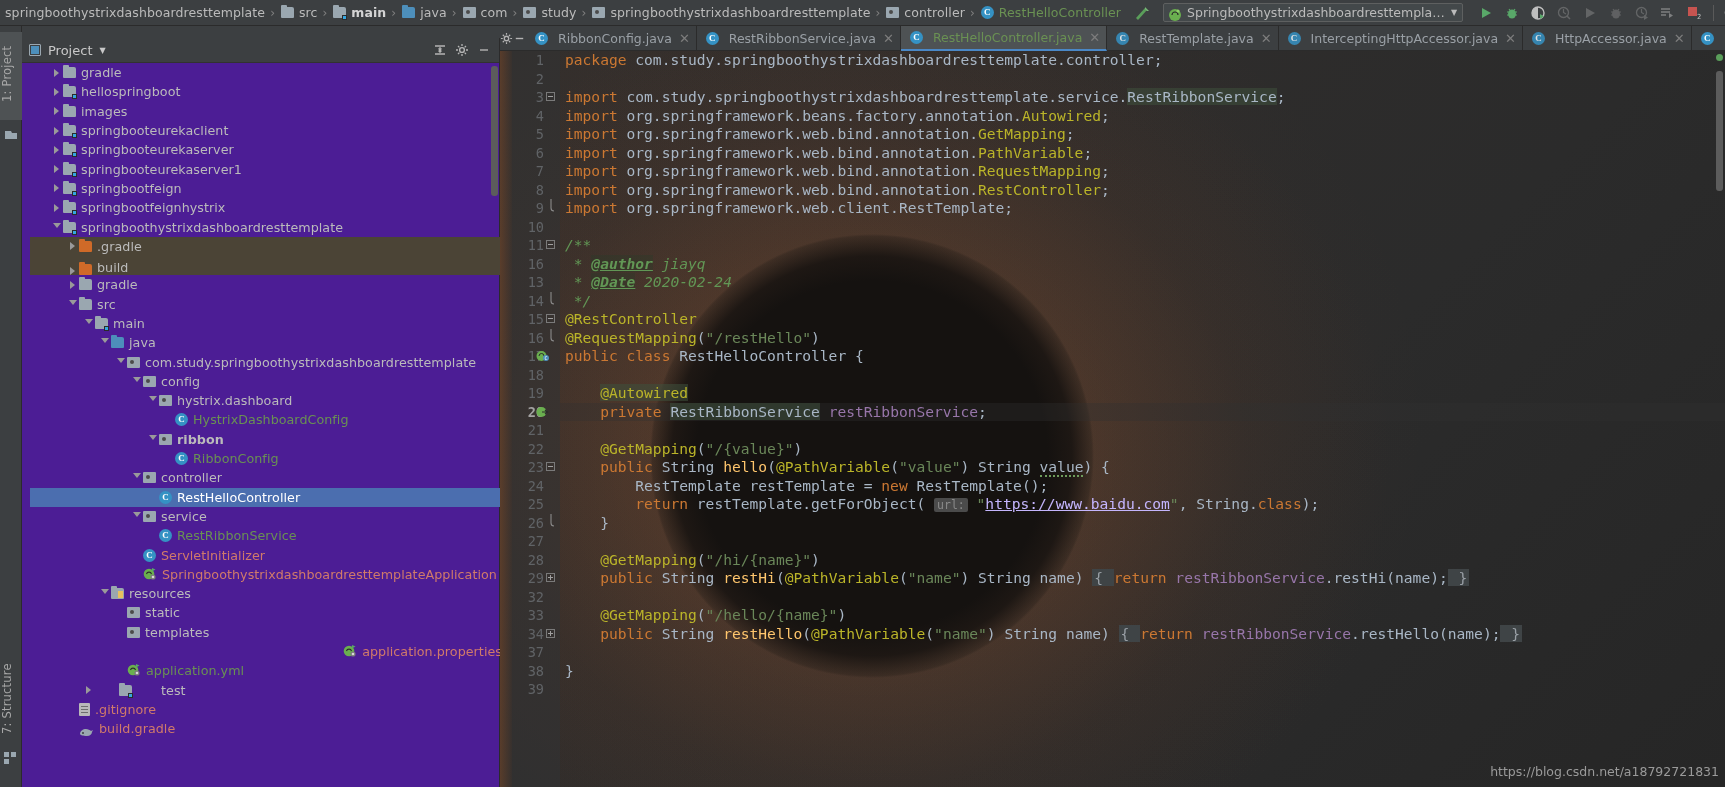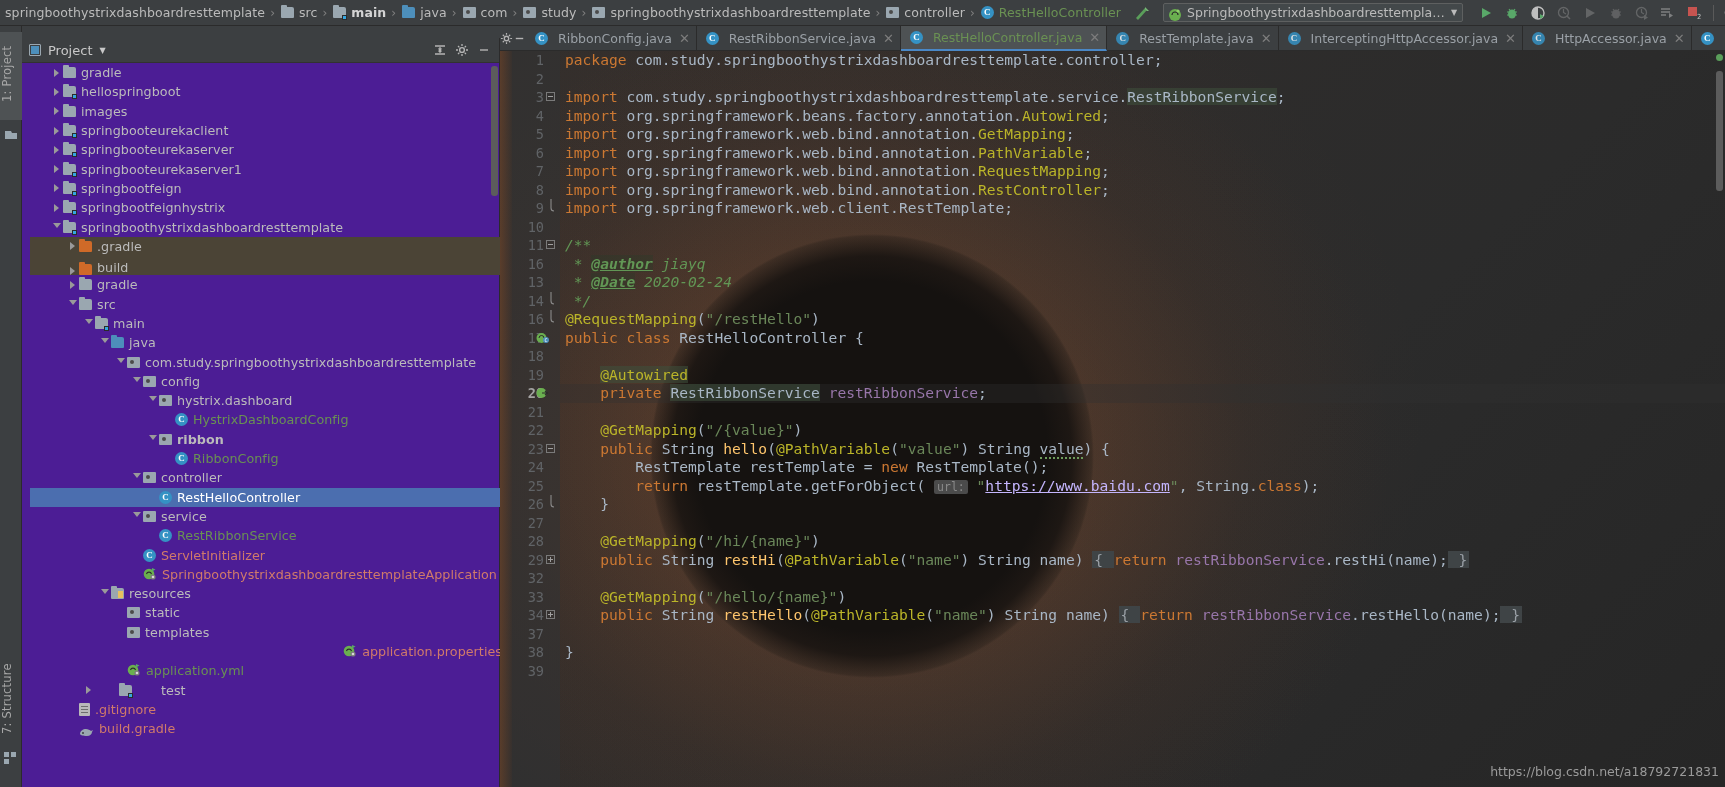--- a/index.html
+++ b/index.html
@@ -689,20 +689,21 @@
         <div class="ln"><span class="lno">9</span><span class="fold" style="top: 0px;"><svg width="10" height="14" viewBox="0 0 10 14">
               <path d="M5 0v9a3 3 0 0 0 3 3" stroke="#8a8a8a" stroke-width="1.1" fill="none"></path>
             </svg></span><span class="txt"><span class="k">import </span><span class="typ">org.springframework.web.client.RestTemplate;</span></span></div>
         <div class="ln"><span class="lno">10</span><span class="txt"></span></div>
         <div class="ln"><span class="lno">11</span><span class="fold"><span class="fbox"></span></span><span class="txt"><span class="cmt">/**</span></span></div>
         <div class="ln"><span class="lno">16</span><span class="txt"><span class="cmt"> * </span><span class="cmtag">@author</span><span class="cmt"> jiayq</span></span></div>
         <div class="ln"><span class="lno">13</span><span class="txt"><span class="cmt"> * </span><span class="cmtag">@Date</span><span class="cmt"> 2020-02-24</span></span></div>
         <div class="ln"><span class="lno">14</span><span class="fold" style="top: 0px;"><svg width="10" height="14" viewBox="0 0 10 14">
               <path d="M5 0v9a3 3 0 0 0 3 3" stroke="#8a8a8a" stroke-width="1.1" fill="none"></path>
             </svg></span><span class="txt"><span class="cmt"> */</span></span></div>
+        <div class="ln"><span class="lno">15</span><span class="fold"><span class="fbox"></span></span><span class="txt"><span class="ann">@RestController</span></span></div>
         <div class="ln"><span class="lno">16</span><span class="fold" style="top: 0px;"><svg width="10" height="14" viewBox="0 0 10 14">
               <path d="M5 0v9a3 3 0 0 0 3 3" stroke="#8a8a8a" stroke-width="1.1" fill="none"></path>
             </svg></span><span class="txt"><span class="ann">@RequestMapping</span><span class="typ">(</span><span class="str">"/restHello"</span><span class="typ">)</span></span></div>
         <div class="ln"><span class="lno">17</span><span class="gmark"><svg width="14" height="14" viewBox="0 0 14 14">
               <circle cx="5.5" cy="7" r="5" fill="#6aaf4f"></circle>
               <path d="M3 7a2.5 2.5 0 0 1 5 0" stroke="#2b2b2b" stroke-width="1" fill="none"></path>
               <circle cx="10" cy="9" r="3" fill="#4d8fbb"></circle>
               <text x="10" y="11" font-size="5" text-anchor="middle" fill="#fff" font-family="monospace">C</text>
             </svg></span><span class="txt"><span class="k">public class </span><span class="typ">RestHelloController </span><span class="typ">{</span></span></div>
         <div class="ln"><span class="lno">18</span><span class="txt"></span></div>

